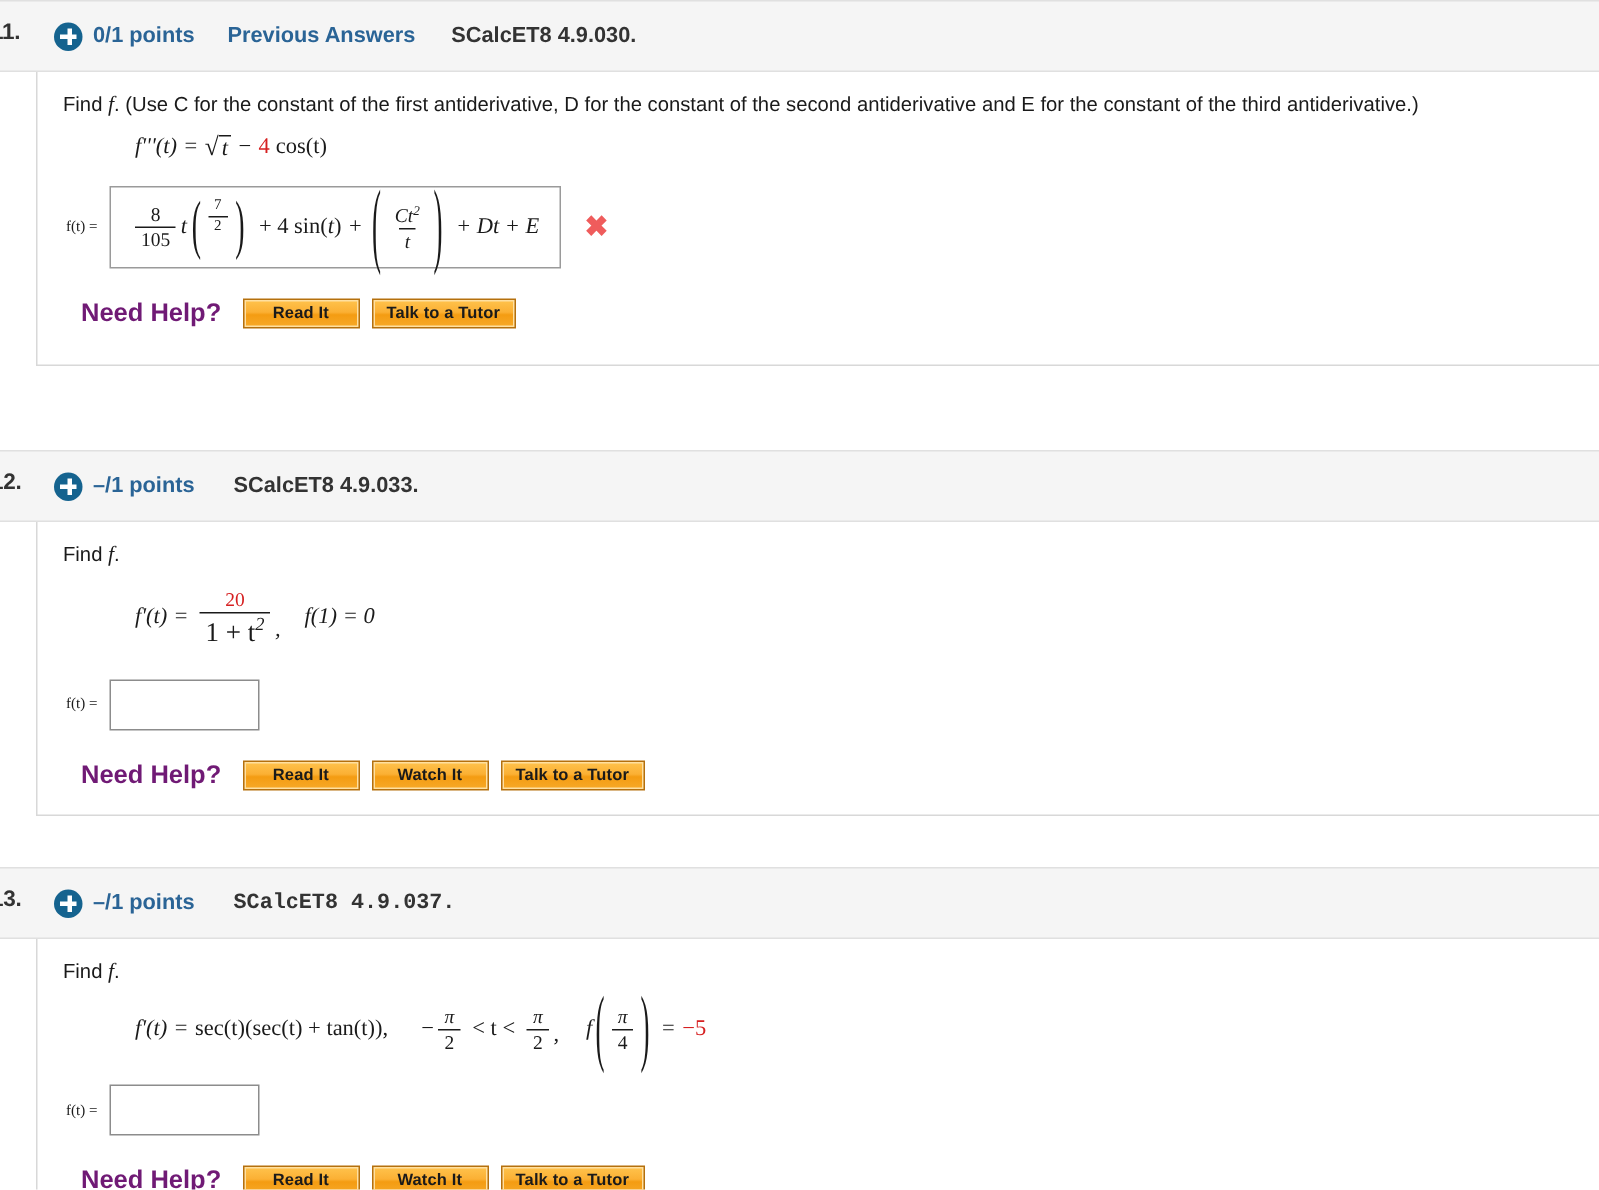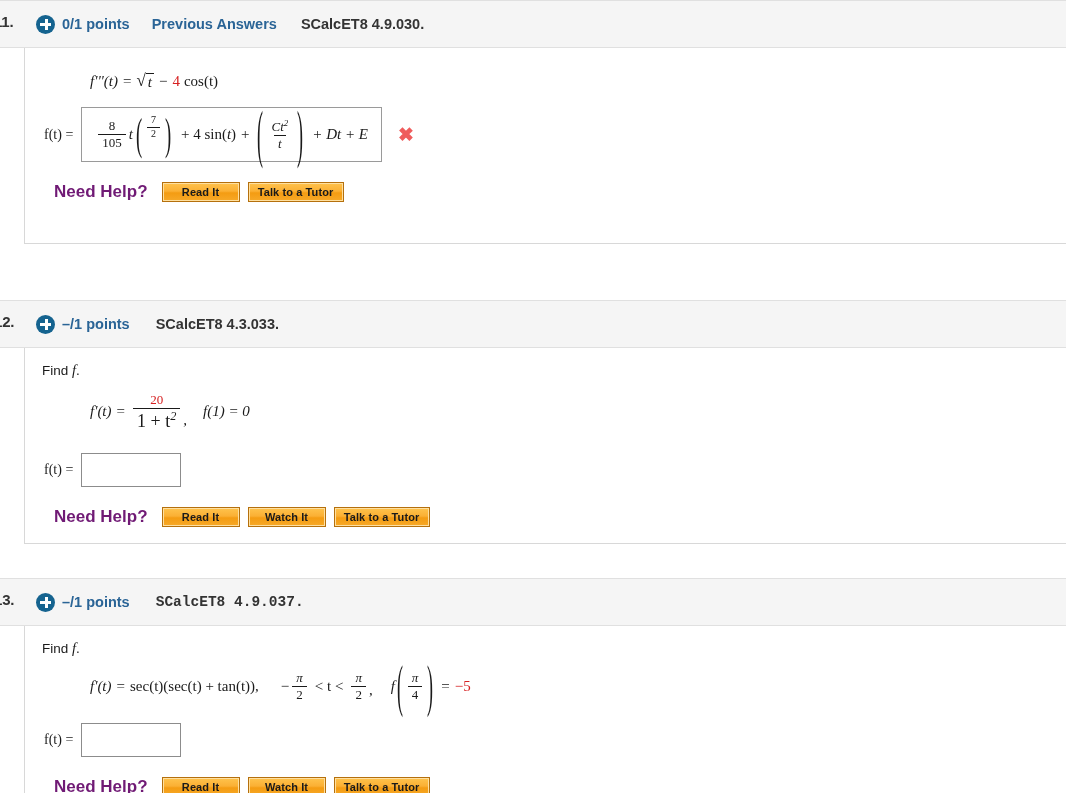--- a/index.html
+++ b/index.html
@@ -129,21 +129,21 @@
     transform: scaleX(0.72);
   }
 
   
   .prompt-line { margin: 10px 0 0 48px; }
 
   
   .ans-row { display: flex; align-items: center; margin-top: 16px; }
   .ans-label {
     font-family: "Liberation Serif", serif;
-    font-size: 14px;
+    font-size: 10px;
     color: #1a1a1a;
     margin-right: 8px;
     margin-left: 2px;
   }
   .ans-box {
     border: 1px solid #9a9a9a;
     background: #ffffff;
     padding: 9px 13px;
     display: flex;
     align-items: center;
@@ -198,20 +198,23 @@
     <div class="q-header">
       <span class="q-number">11.</span>
       <span class="plus-icon"></span>
       <span class="points">0/1 points</span>
       <span class="prev-answers">Previous Answers</span>
       <span class="problem-id">SCalcET8 4.9.030.</span>
     </div>
 
     <div class="q-body" style="min-height:196px;">
 
+      <div class="findf">
+        <span>Find </span><i>f</i><span>. (Use C for the constant of the first antiderivative, D for the constant of the second antiderivative and E for the constant of the third antiderivative.)</span>
+      </div>
 
       <div class="math prompt-line">
         <span class="mi">f'''(t)</span>
         <span class="op">=</span>
         <span class="sqrt">
           <span class="radical">√</span>
           <span class="radicand mi">t</span>
         </span>
         <span class="op">−</span>
         <span class="red">4</span>
@@ -257,21 +260,21 @@
 
     </div>
   </div>
 
   <div class="q-block" style="top:300px;">
 
     <div class="q-header">
       <span class="q-number">12.</span>
       <span class="plus-icon"></span>
       <span class="points">–/1 points</span>
-      <span class="problem-id" style="margin-left:26px;">SCalcET8 4.3.033.</span>
+      <span class="problem-id" style="margin-left:26px;">SCalcET8 4.9.033.</span>
     </div>
 
     <div class="q-body" style="min-height:172px;">
 
       <div class="findf">
         <span>Find </span><i>f</i><span>.</span>
       </div>
 
       <div class="math prompt-line" style="margin-top:14px;">
         <span class="mi">f'(t)</span>

